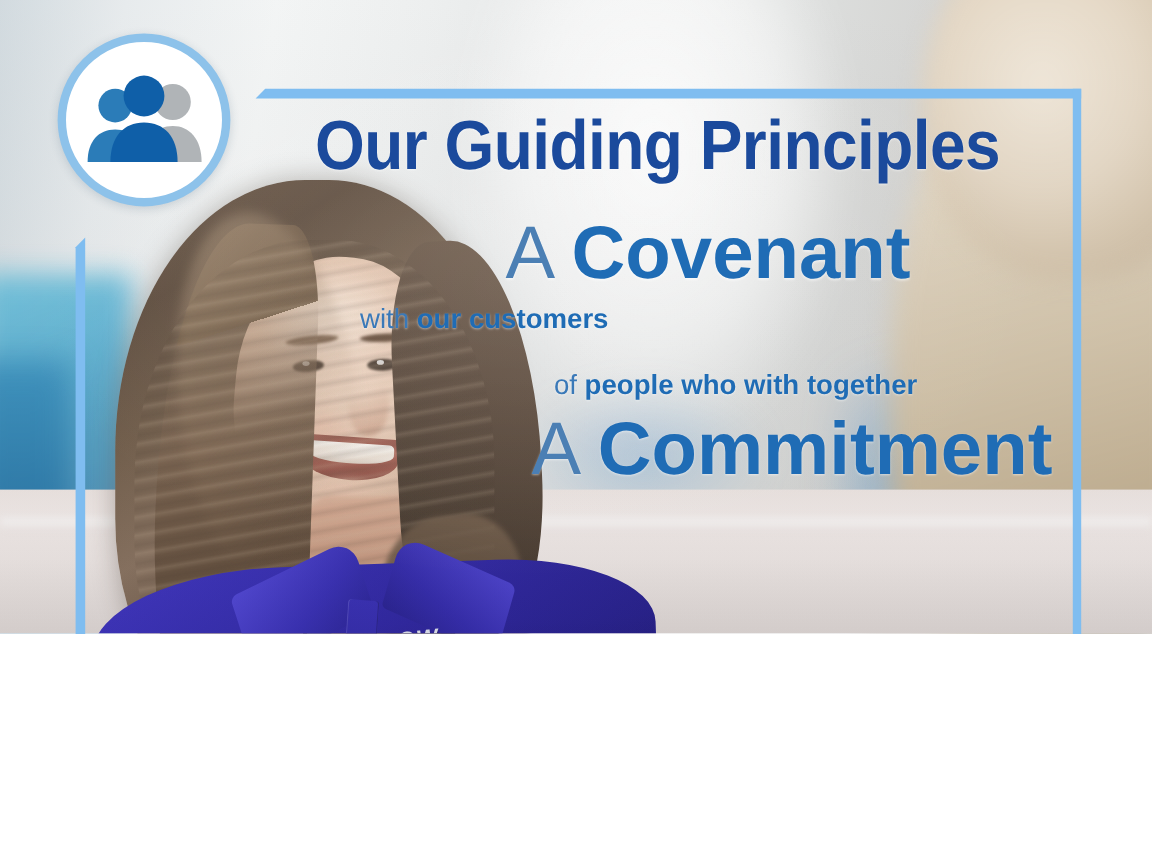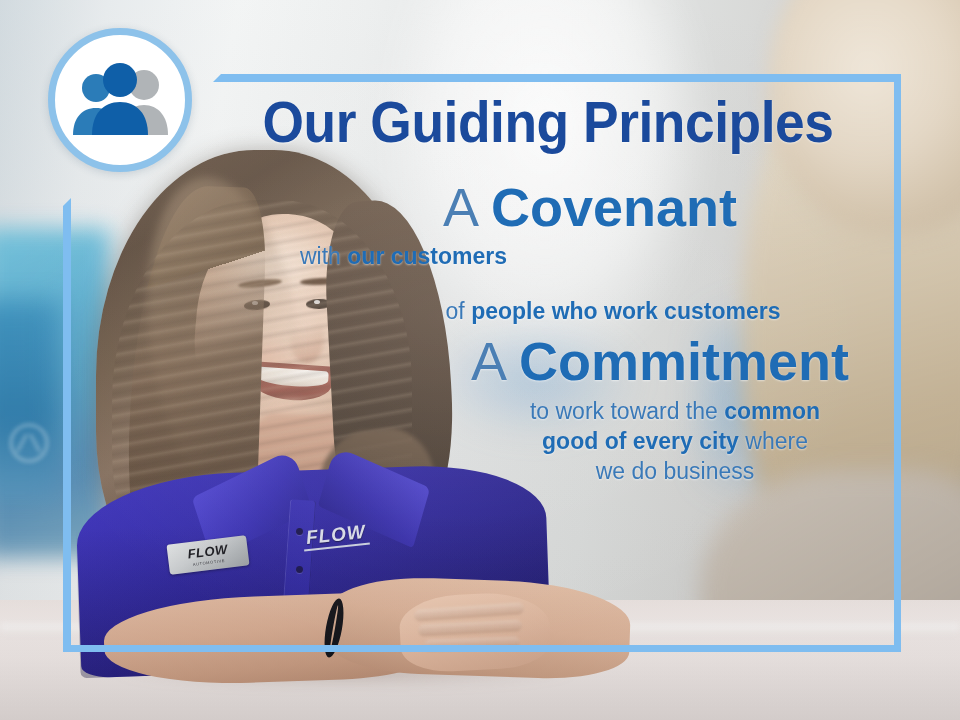--- a/index.html
+++ b/index.html
@@ -7,21 +7,21 @@
     padding: 0;
     background: #ffffff;
   }
   body {
     font-family: "Liberation Sans", sans-serif;
   }
 
   #stage {
     position: relative;
     width: 960px;
-    height: 720px;
+    height: 528px;
     overflow: hidden;
     background: #e8e9ec;
   }
 
   
   .photo {
     position: absolute;
     inset: 0;
     overflow: hidden;
   }
@@ -544,21 +544,21 @@
   .principles {
     position: absolute;
     left: 300px; top: 178px;
     width: 580px;
     text-align: center;
   }
   .principle { margin-bottom: 6px; }
 
   .p-title {
     font-family: "Liberation Sans", sans-serif;
-    font-size: 54px;
+    font-size: 62px;
     line-height: 1.1;
     color: #2f77bf;
     white-space: nowrap;
     text-shadow: 0 1px 2px rgba(255,255,255,0.5);
   }
   .p-article {
     font-weight: normal;
     color: #4b7fb4;
   }
   .p-word {
@@ -694,30 +694,25 @@
       <div class="p-title">
         <span class="p-article">A </span><span class="p-word">Covenant</span>
       </div>
       <div class="p-sub">
         <span>with </span><b>our customers</b>
       </div>
     </div>
 
     <div class="principle" id="principle-2">
       <div class="p-sub">
-        <span>of </span><b>people who work customers</b><br>
+        <span>of </span><b>people who with together</b><br>
       </div>
     </div>
 
     <div class="principle" id="principle-3">
       <div class="p-title">
         <span class="p-article">A </span><span class="p-word">Commitment</span>
       </div>
-      <div class="p-sub">
-        <span>to work toward the </span><b>common</b><br>
-        <b>good of every city</b><span> where</span><br>
-        <span>we do business</span>
-      </div>
     </div>
 
   </div>
 
 </div>
 
 </body></html>

